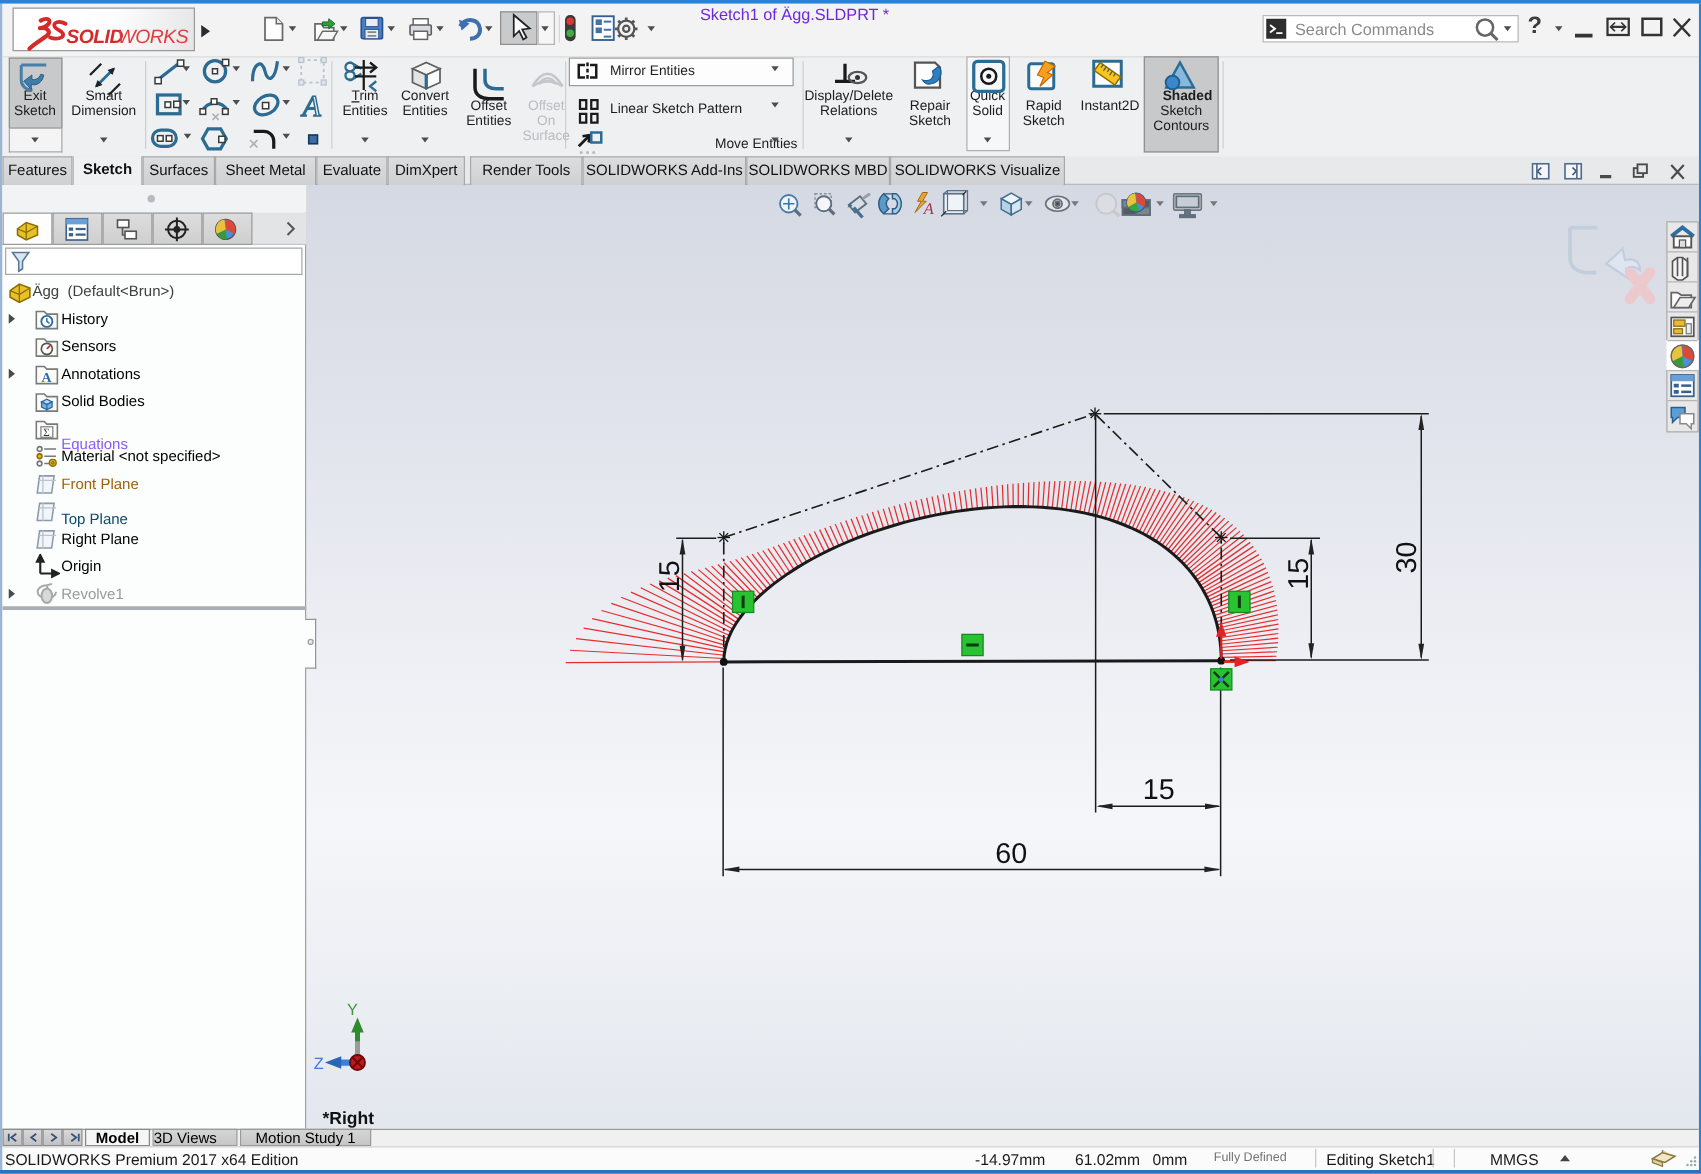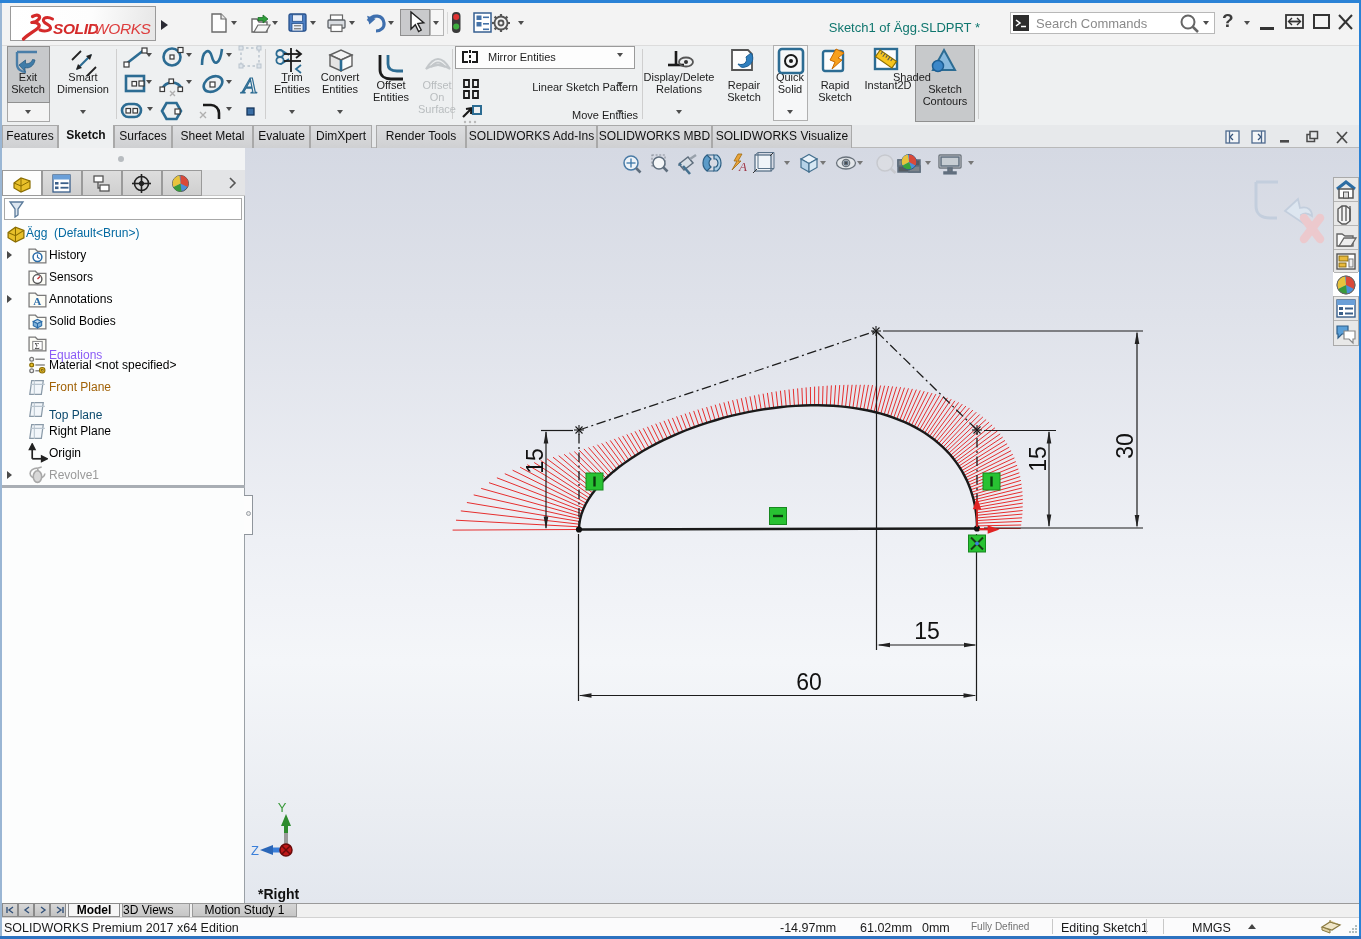--- a/index.html
+++ b/index.html
@@ -90,21 +90,21 @@
         <line x1="-4.6" y1="-4.6" x2="-6.4" y2="-6.4"></line>
       </g>
     </g>
 </svg>
 <div class="dd" style="left:518px;top:21px"></div>
 <div class="dd" style="left:231px;top:21px"></div>
 <div class="dd" style="left:272px;top:21px"></div>
 <div class="dd" style="left:310px;top:21px"></div>
 <div class="dd" style="left:349px;top:21px"></div>
 <div class="dd" style="left:388px;top:21px"></div>
-<div class="abs" style="left:560px;top:20px;width:420px;text-align:right;font-size:13px;color:#0f766e">Sketch1 of Ägg.SLDPRT *</div>
+<div class="abs" style="left:560px;top:4px;width:420px;text-align:left;font-size:13px;color:#6d28d9">Sketch1 of Ägg.SLDPRT *</div>
 <div class="abs" style="left:1010px;top:12px;width:205px;height:22px;background:#fff;border:1px solid #b8b8b8"></div>
 <div class="abs" style="left:1013px;top:15px;width:16px;height:16px;background:#2d2d2d"></div>
 <svg class="abs" style="left:1013px;top:15px" width="16" height="16">
     <path d="M3,11 L7,8 L3,5" stroke="#fff" stroke-width="1.5" fill="none"></path>
     <line x1="8" y1="11.5" x2="13" y2="11.5" stroke="#fff" stroke-width="1.5"></line>
   </svg>
 <div class="abs" style="left:1036px;top:16px;font-size:13px;color:#8a8a8a">Search Commands</div>
 <svg class="abs" style="left:1178px;top:12px" width="24" height="24">
     <circle cx="10" cy="10" r="6.5" fill="none" stroke="#666" stroke-width="2"></circle>
     <line x1="14.5" y1="14.5" x2="20" y2="20" stroke="#666" stroke-width="2.5"></line>
@@ -143,32 +143,32 @@
 <div class="lbl" style="left:252px;top:71px;width:80px;color:#1c1c1c;font-weight:normal"><span style="text-decoration:underline">T</span>rim</div>
 <div class="lbl" style="left:252px;top:83px;width:80px;color:#1c1c1c;font-weight:normal">Entities</div>
 <div class="lbl" style="left:300px;top:71px;width:80px;color:#1c1c1c;font-weight:normal">Convert</div>
 <div class="lbl" style="left:300px;top:83px;width:80px;color:#1c1c1c;font-weight:normal">Entities</div>
 <div class="lbl" style="left:351px;top:79px;width:80px;color:#1c1c1c;font-weight:normal">Offset</div>
 <div class="lbl" style="left:351px;top:91px;width:80px;color:#1c1c1c;font-weight:normal">Entities</div>
 <div class="lbl" style="left:397px;top:79px;width:80px;color:#b9bdbf;font-weight:normal">Offset</div>
 <div class="lbl" style="left:397px;top:91px;width:80px;color:#b9bdbf;font-weight:normal">On</div>
 <div class="lbl" style="left:397px;top:103px;width:80px;color:#b9bdbf;font-weight:normal">Surface</div>
 <div class="lbl" style="left:488px;top:51px;width:150px;text-align:left">Mirror Entities</div>
-<div class="lbl" style="left:488px;top:81px;width:150px;text-align:right">Linear Sketch Pattern</div>
+<div class="lbl" style="left:488px;top:81px;width:150px;text-align:left">Linear Sketch Pattern</div>
 <div class="lbl" style="left:488px;top:109px;width:150px;text-align:right">Move Entities</div>
 <div class="lbl" style="left:634px;top:71px;width:90px;color:#1c1c1c;font-weight:normal">Display/Delete</div>
 <div class="lbl" style="left:634px;top:83px;width:90px;color:#1c1c1c;font-weight:normal">Relations</div>
 <div class="lbl" style="left:704px;top:79px;width:80px;color:#1c1c1c;font-weight:normal">Repair</div>
 <div class="lbl" style="left:704px;top:91px;width:80px;color:#1c1c1c;font-weight:normal">Sketch</div>
 <div class="lbl" style="left:750px;top:71px;width:80px;color:#1c1c1c;font-weight:normal">Quick</div>
 <div class="lbl" style="left:750px;top:83px;width:80px;color:#1c1c1c;font-weight:normal">Solid</div>
 <div class="lbl" style="left:795px;top:79px;width:80px;color:#1c1c1c;font-weight:normal">Rapid</div>
 <div class="lbl" style="left:795px;top:91px;width:80px;color:#1c1c1c;font-weight:normal">Sketch</div>
 <div class="lbl" style="left:848px;top:79px;width:80px;color:#1c1c1c;font-weight:normal">Instant2D</div>
-<div class="lbl" style="left:872px;top:71px;width:80px;color:#1c1c1c;font-weight:normal">Shaded</div>
+<div class="lbl" style="left:910px;top:71px;width:80px;color:#1c1c1c;font-weight:bold">Shaded</div>
 <div class="lbl" style="left:905px;top:83px;width:80px;color:#1c1c1c;font-weight:normal">Sketch</div>
 <div class="lbl" style="left:905px;top:95px;width:80px;color:#1c1c1c;font-weight:normal">Contours</div>
 <div class="dd" style="left:25px;top:110px"></div>
 <div class="dd" style="left:80px;top:110px"></div>
 <div class="dd" style="left:289px;top:110px"></div>
 <div class="dd" style="left:337px;top:110px"></div>
 <div class="dd" style="left:146px;top:53px"></div>
 <div class="dd" style="left:186px;top:53px"></div>
 <div class="dd" style="left:226px;top:53px"></div>
 <div class="dd" style="left:146px;top:80px"></div>
@@ -636,21 +636,21 @@
 <div class="abs" style="left:4px;top:198px;width:238px;height:22px;background:#fff;border:1px solid #a8a8a8"></div>
 <svg class="abs" style="left:8px;top:200px" width="18" height="18">
     <path d="M2,2 h13 l-5,7 v6 l-3,2 v-8 z" fill="#dce6f0" stroke="#5a7a9a" stroke-width="1.3"></path>
   </svg>
 <svg class="abs" style="left:6px;top:223px" width="20" height="20" viewBox="0 0 19 19">
     <g transform="translate(0,1)">
       <path d="M2,8 L9,3 L17,6 V13 L9,17 L2,13 z" fill="#e8c02a" stroke="#8a6d00" stroke-width="1.2"></path>
       <path d="M9,3 L9,17 M2,8 L9,11 L17,6" fill="none" stroke="#8a6d00" stroke-width="1"></path>
     </g>
   </svg>
-<div class="trow" style="left:26px;top:222px;color:#0369a1;line-height:22px">Ägg&nbsp; (Default&lt;Brun&gt;)</div>
+<div class="trow" style="left:26px;top:222px;color:#404040;line-height:22px">Ägg&nbsp; (Default&lt;Brun&gt;)</div>
 <div class="abs" style="left:7px;top:251px;width:0;height:0;border-top:4px solid transparent;border-bottom:4px solid transparent;border-left:5.5px solid #4a4a4a"></div>
 <svg class="abs" style="left:28px;top:245px" width="20" height="20" viewBox="0 0 19 19">
     <g>
       <path d="M1,4 h6 l2,2 h8 v11 h-16 z" fill="#fcfcf6" stroke="#7a7a7a" stroke-width="1.2"></path>
       <circle cx="9" cy="11.5" r="4.2" fill="#fff" stroke="#2a6ca8" stroke-width="1.4"></circle>
       <path d="M9,9 v2.5 l2,1.5" stroke="#2a6ca8" stroke-width="1.1" fill="none"></path>
     </g>
   </svg>
 <div class="trow" style="left:49px;top:244px;color:#000;line-height:22px">History</div>
 <svg class="abs" style="left:28px;top:267px" width="20" height="20" viewBox="0 0 19 19">

